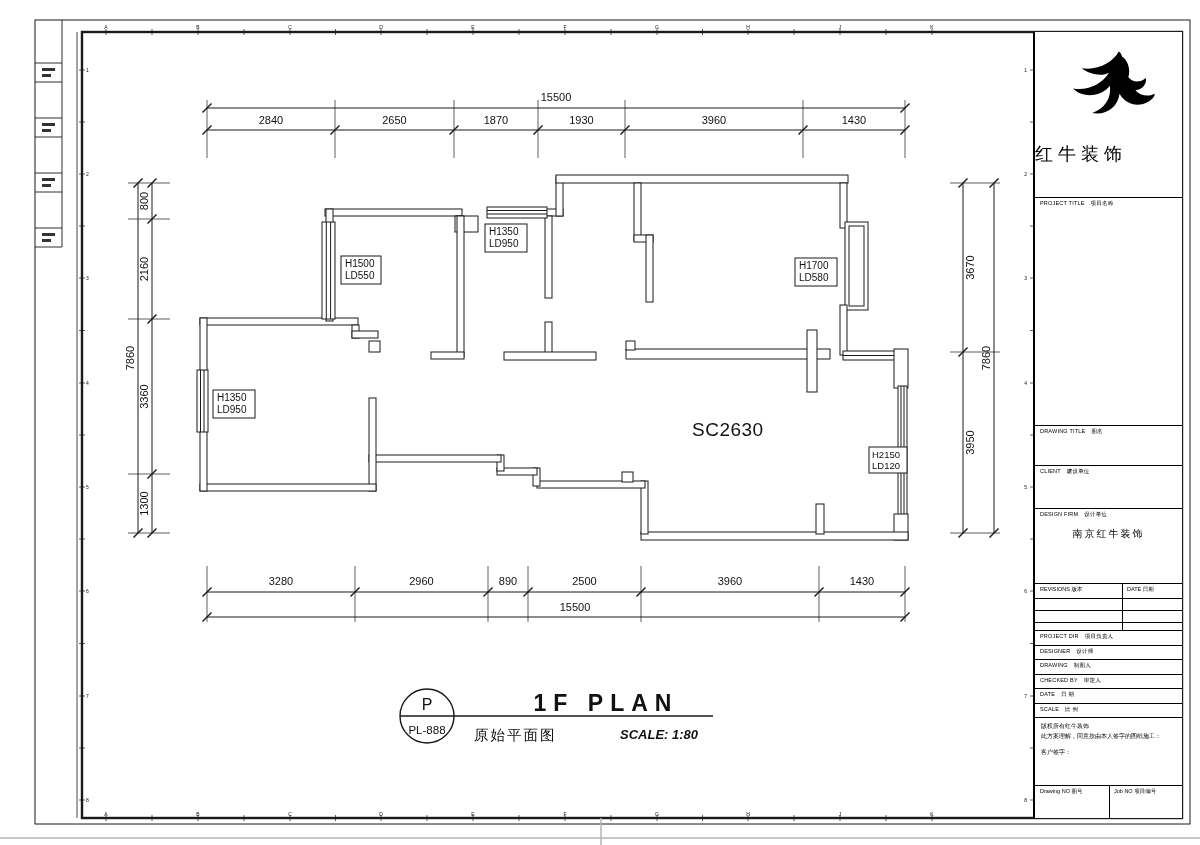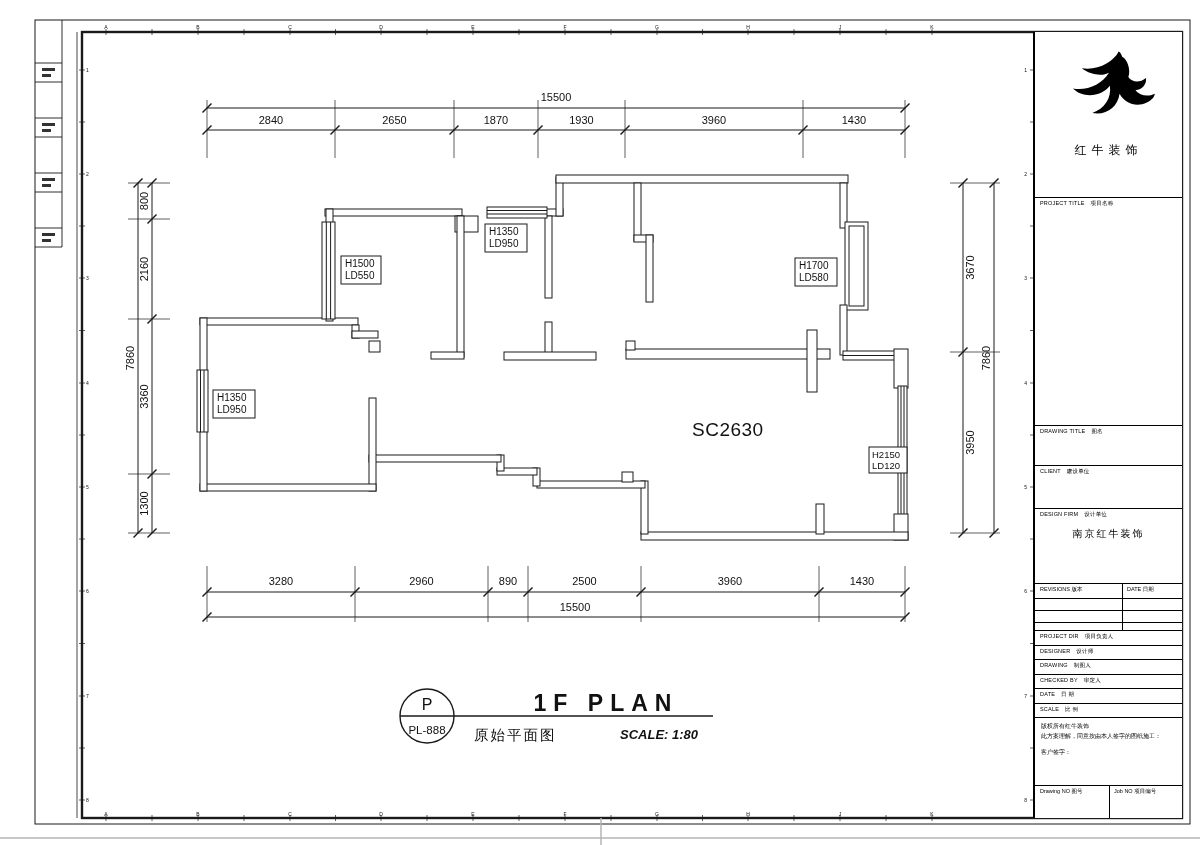--- a/index.html
+++ b/index.html
@@ -5,21 +5,21 @@
   html,body{margin:0;padding:0;background:#fff;}
   #sheet{position:relative;width:1200px;height:845px;background:#ffffff;overflow:hidden;
          font-family:"Liberation Sans",sans-serif;color:#111;}
   svg text{font-family:"Liberation Sans",sans-serif;fill:#111;}
   .tb{position:absolute;left:1033px;top:32px;width:147px;height:786px;border-left:2px solid #000;background:#fff;}
   .tb .sec{position:absolute;left:0;width:100%;border-top:1px solid #000;box-sizing:border-box;}
   .tb .lbl{position:absolute;left:5px;top:2px;white-space:nowrap;font-size:5.5px;color:#000;letter-spacing:.2px;}
   .tb .lbl .zh{margin-left:6px;}
   .tb .vline{position:absolute;width:0;border-left:1px solid #000;}
   .tb .firm{position:absolute;left:0;top:18px;width:100%;text-align:center;font-size:10px;letter-spacing:2px;color:#000;}
-  .tb .company{position:absolute;left:0;top:110px;width:100%;text-align:center;font-size:12px;letter-spacing:5px;color:#000;}
+  .tb .company{position:absolute;left:0;top:110px;width:100%;text-align:left;font-size:18px;letter-spacing:5px;color:#000;}
   .tb .noteline{position:absolute;left:6px;white-space:nowrap;font-size:6px;color:#000;}
   .tb .cell-lbl{position:absolute;top:2px;white-space:nowrap;font-size:5.5px;color:#000;}
 </style>
 </head>
 <body>
 
 <div id="sheet">
 
 <svg width="1200" height="845" viewBox="0 0 1200 845" style="position:absolute;left:0;top:0">
 

